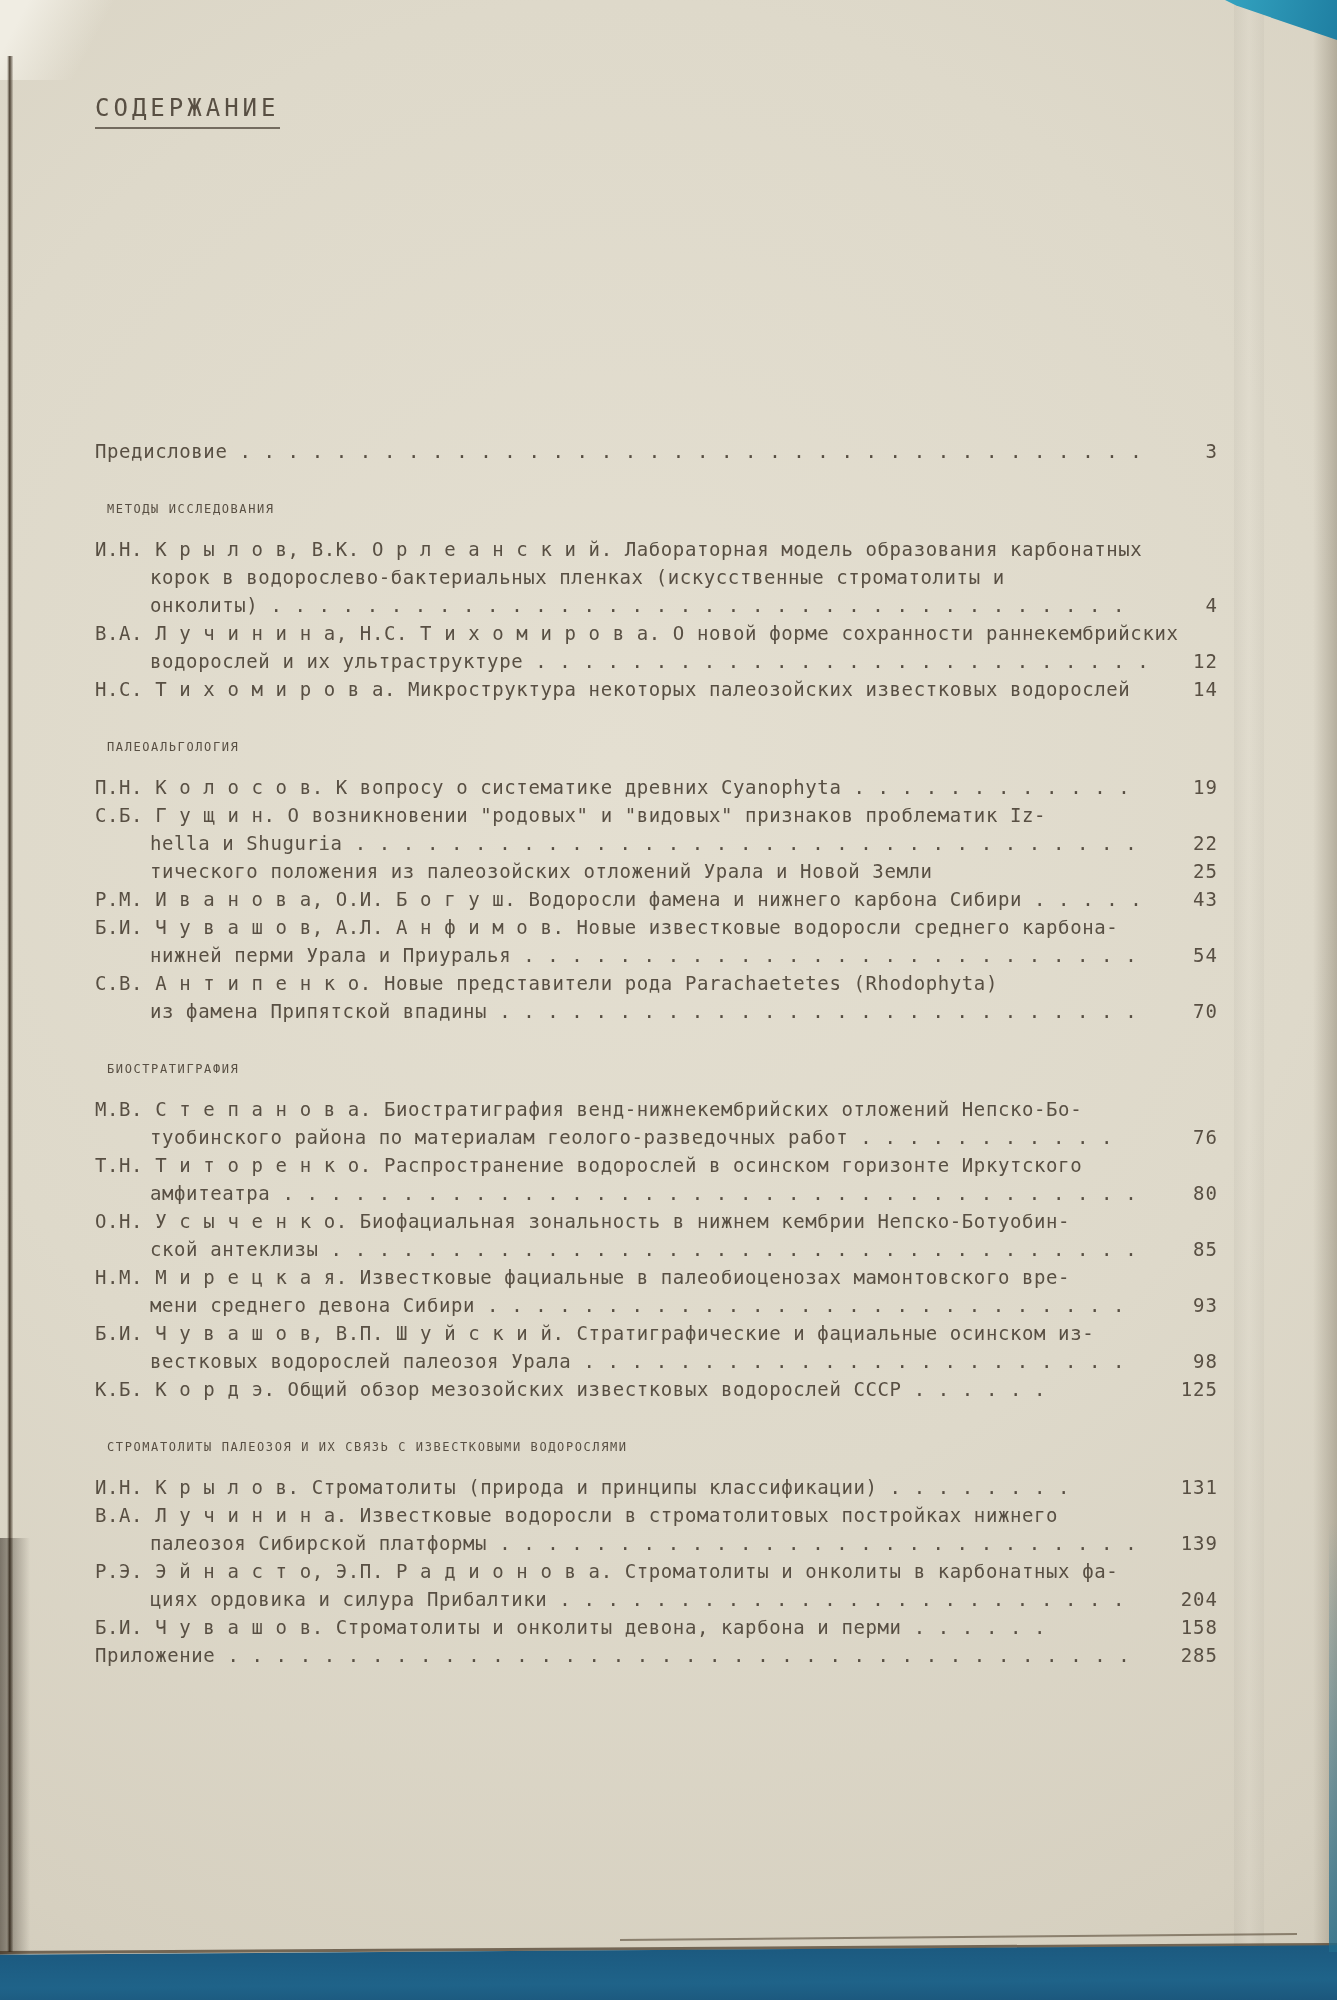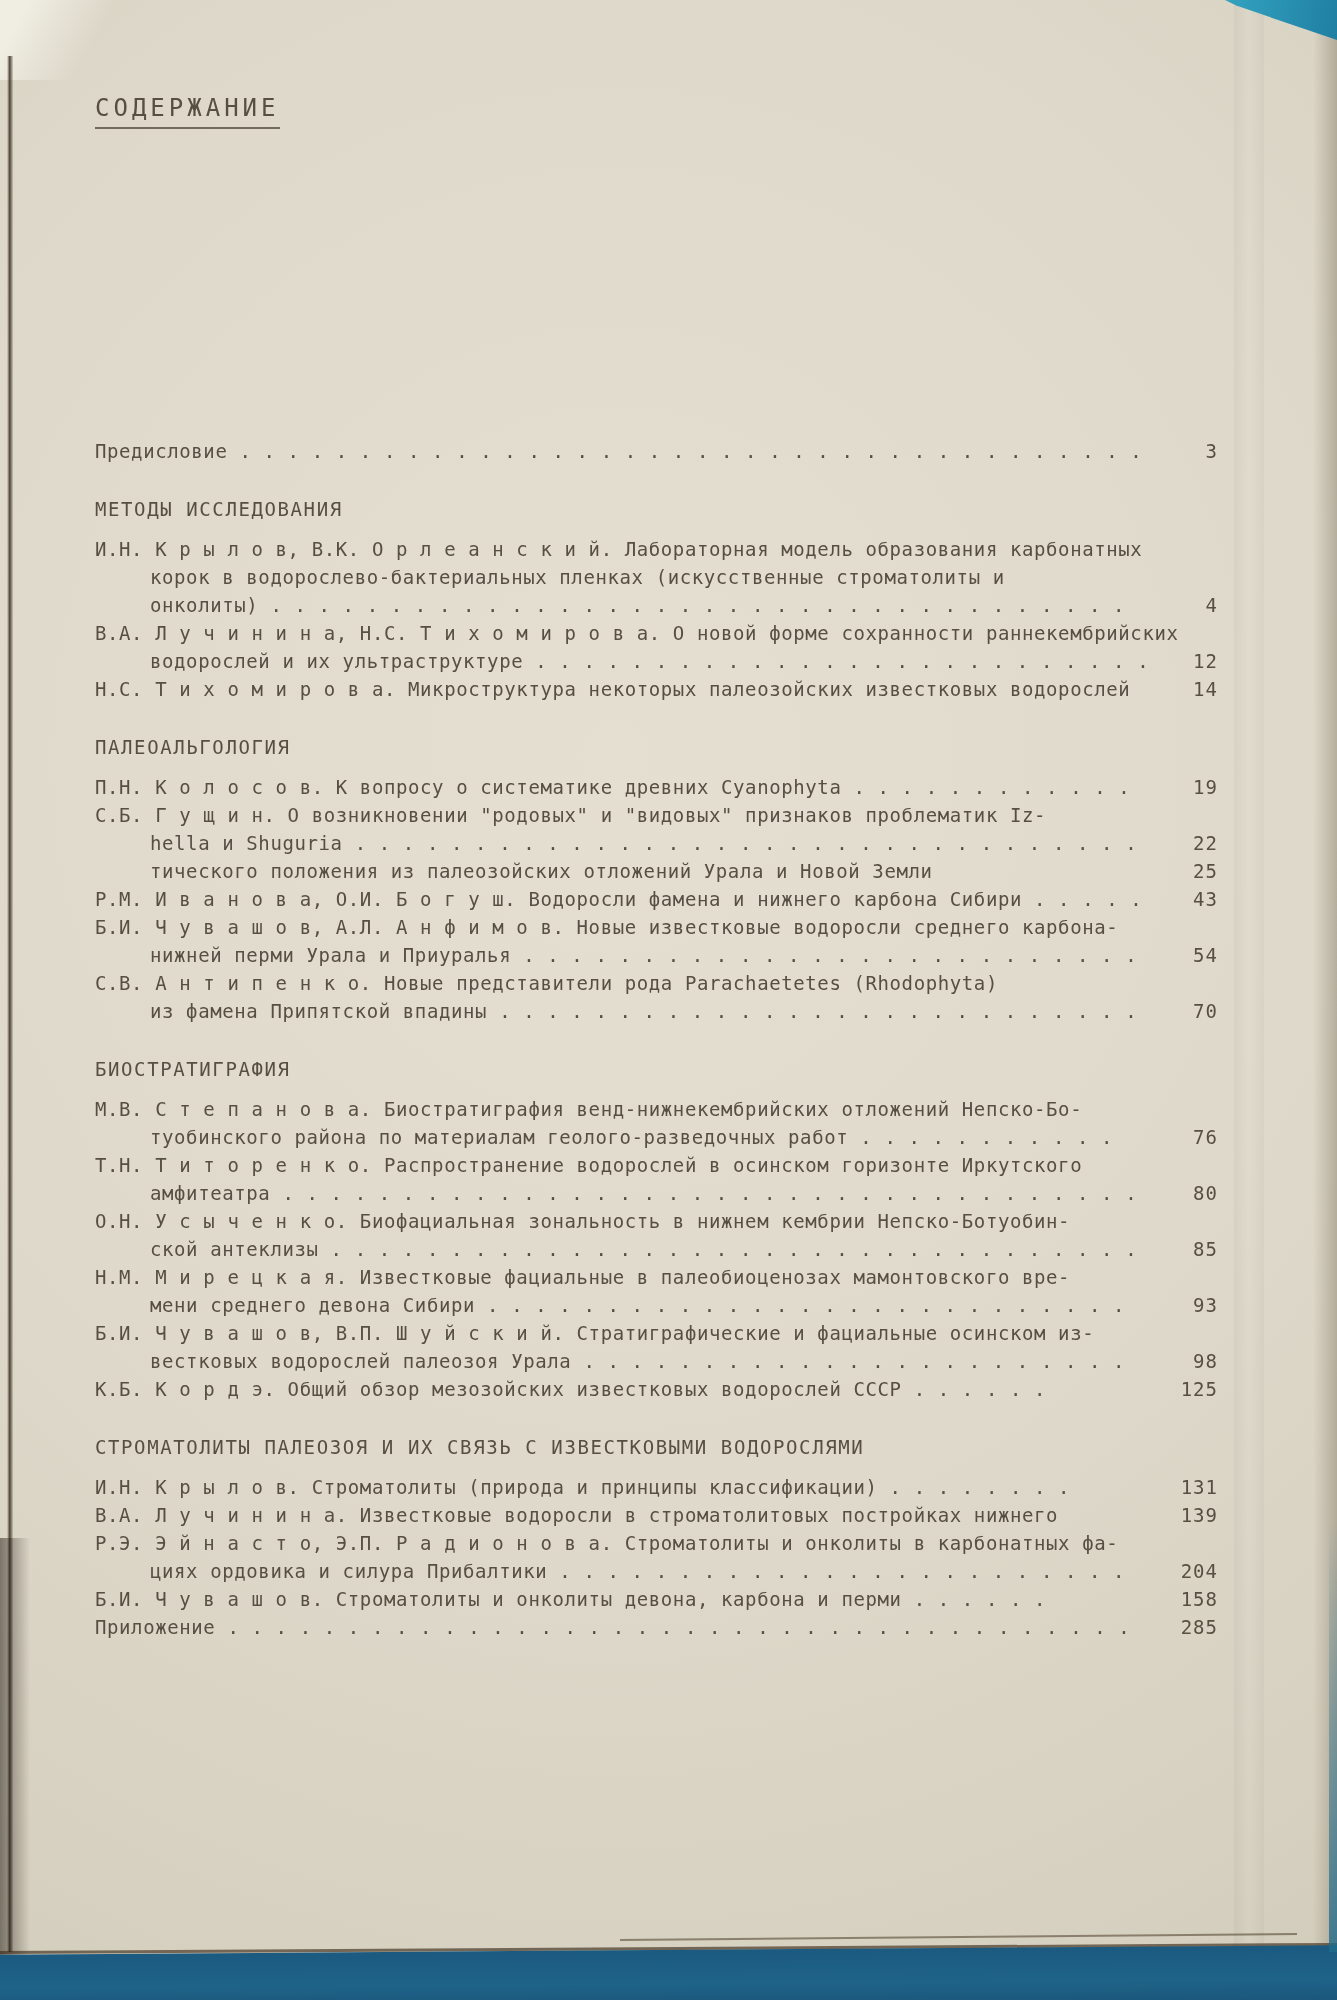--- a/index.html
+++ b/index.html
@@ -32,22 +32,22 @@
     background:linear-gradient(to bottom,#1c5a80,#1f6389 60%,#1b567b);
     transform:rotate(-0.4deg); }
   .right-sliver { position:absolute; right:0; bottom:48px; width:8px; height:430px;
     background:linear-gradient(to bottom, rgba(32,108,140,0), rgba(32,108,140,0.8)); }
   
   .page-title { position:absolute; left:95px; top:94px; font-size:24px; letter-spacing:4px;
     border-bottom:2px solid rgba(88,79,67,0.8); padding-bottom:5px; white-space:nowrap; }
   .toc { position:absolute; left:95px; top:437px; width:1123px; }
   .toc-line { line-height:28px; font-size:19px; letter-spacing:0.6px; white-space:nowrap; }
   .toc-line.cont { padding-left:55px; }
-  .section-heading { line-height:28px; font-size:19px; letter-spacing:1.6px;
-    margin-top:30px; margin-bottom:12px; white-space:nowrap; }
+  .section-heading { line-height:28px; font-size:12px; letter-spacing:1.6px;
+    margin-top:30px; margin-bottom:12px; white-space:nowrap;margin-left:12px; }
   .toc-section:first-child .section-heading { margin-top:10px; }
   .toc-entry { position:relative; padding-right:90px; }
   .pagenum { position:absolute; right:0; bottom:0; width:80px; text-align:right;
     font-size:19px; line-height:28px; letter-spacing:1px; }
 </style>
 </head>
 <body>
 
 <div class="photo">
   <div class="corner-curl"></div>
@@ -150,20 +150,21 @@
         </div>
       </div>
       <div class="toc-section">
         <div class="section-heading">СТРОМАТОЛИТЫ ПАЛЕОЗОЯ И ИХ СВЯЗЬ С ИЗВЕСТКОВЫМИ ВОДОРОСЛЯМИ</div>
         <div class="toc-entry">
           <div class="toc-line">И.Н. К р ы л о в. Строматолиты (природа и принципы классификации) . . . . . . . .</div>
           <span class="pagenum">131</span>
         </div>
         <div class="toc-entry">
           <div class="toc-line">В.А. Л у ч и н и н а. Известковые водоросли в строматолитовых постройках нижнего</div>
+          <div class="toc-line cont">палеозоя Сибирской платформы . . . . . . . . . . . . . . . . . . . . . . . . . . .</div>
           <span class="pagenum">139</span>
         </div>
         <div class="toc-entry">
           <div class="toc-line">Р.Э. Э й н а с т о, Э.П. Р а д и о н о в а. Строматолиты и онколиты в карбонатных фа-</div>
           <div class="toc-line cont">циях ордовика и силура Прибалтики . . . . . . . . . . . . . . . . . . . . . . . .</div>
           <span class="pagenum">204</span>
         </div>
         <div class="toc-entry">
           <div class="toc-line">Б.И. Ч у в а ш о в. Строматолиты и онколиты девона, карбона и перми . . . . . .</div>
           <span class="pagenum">158</span>

